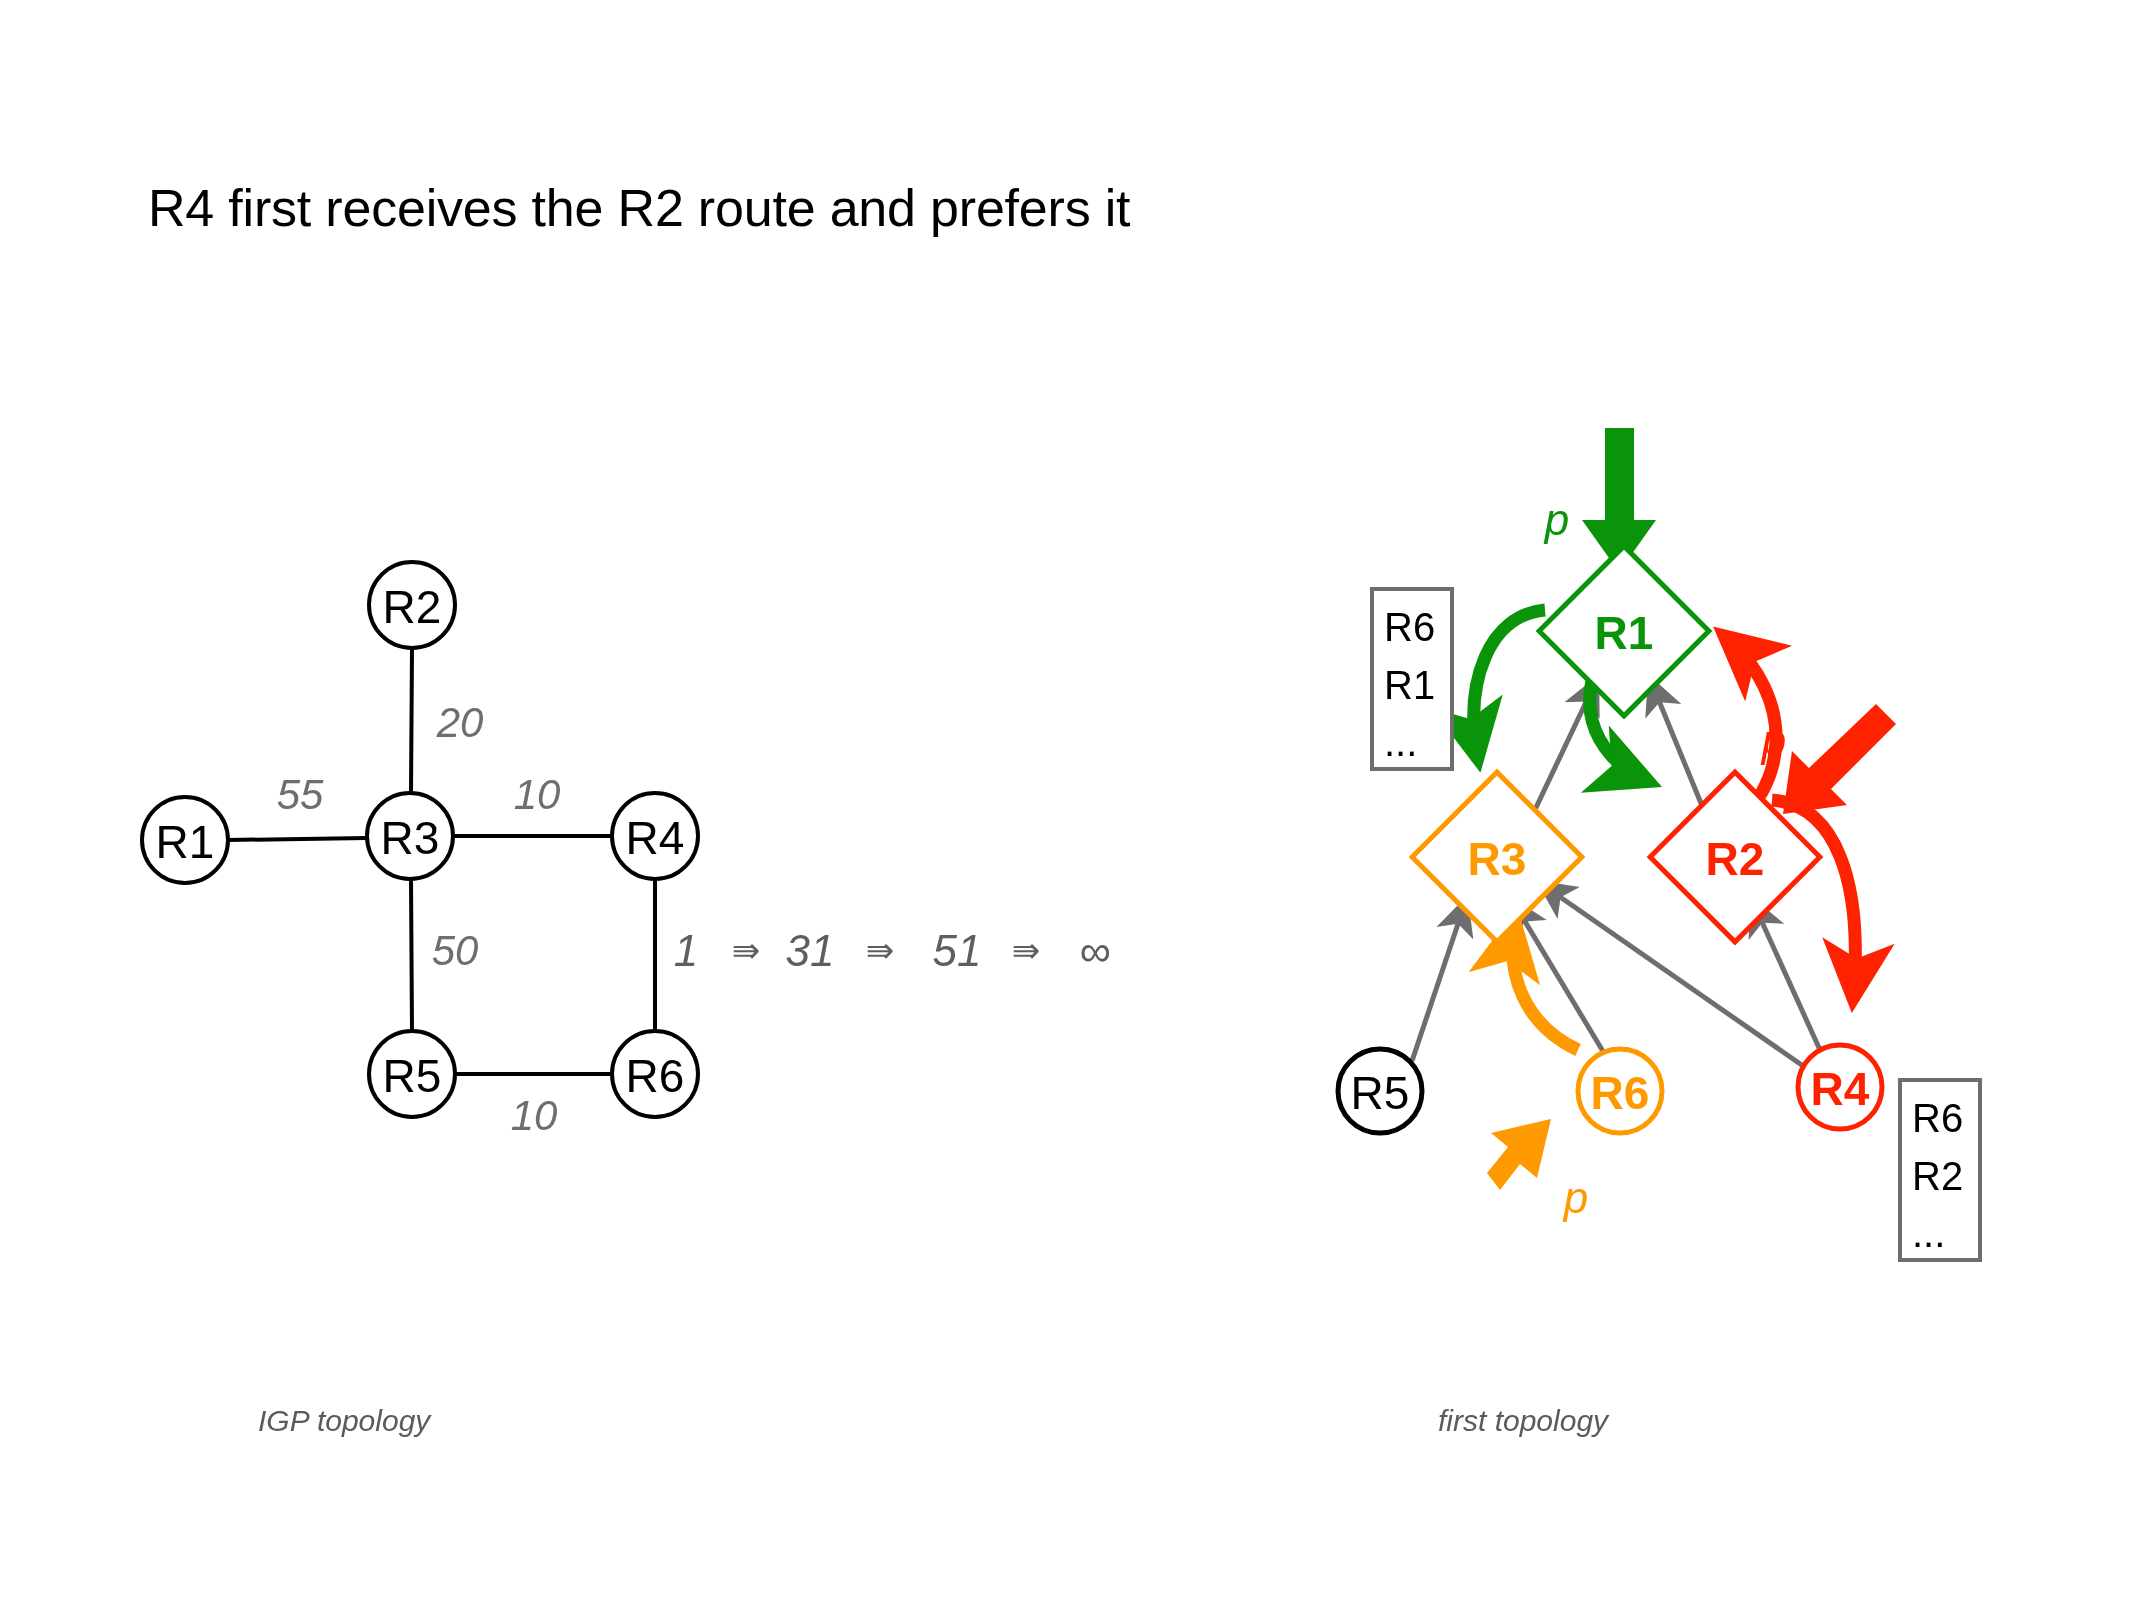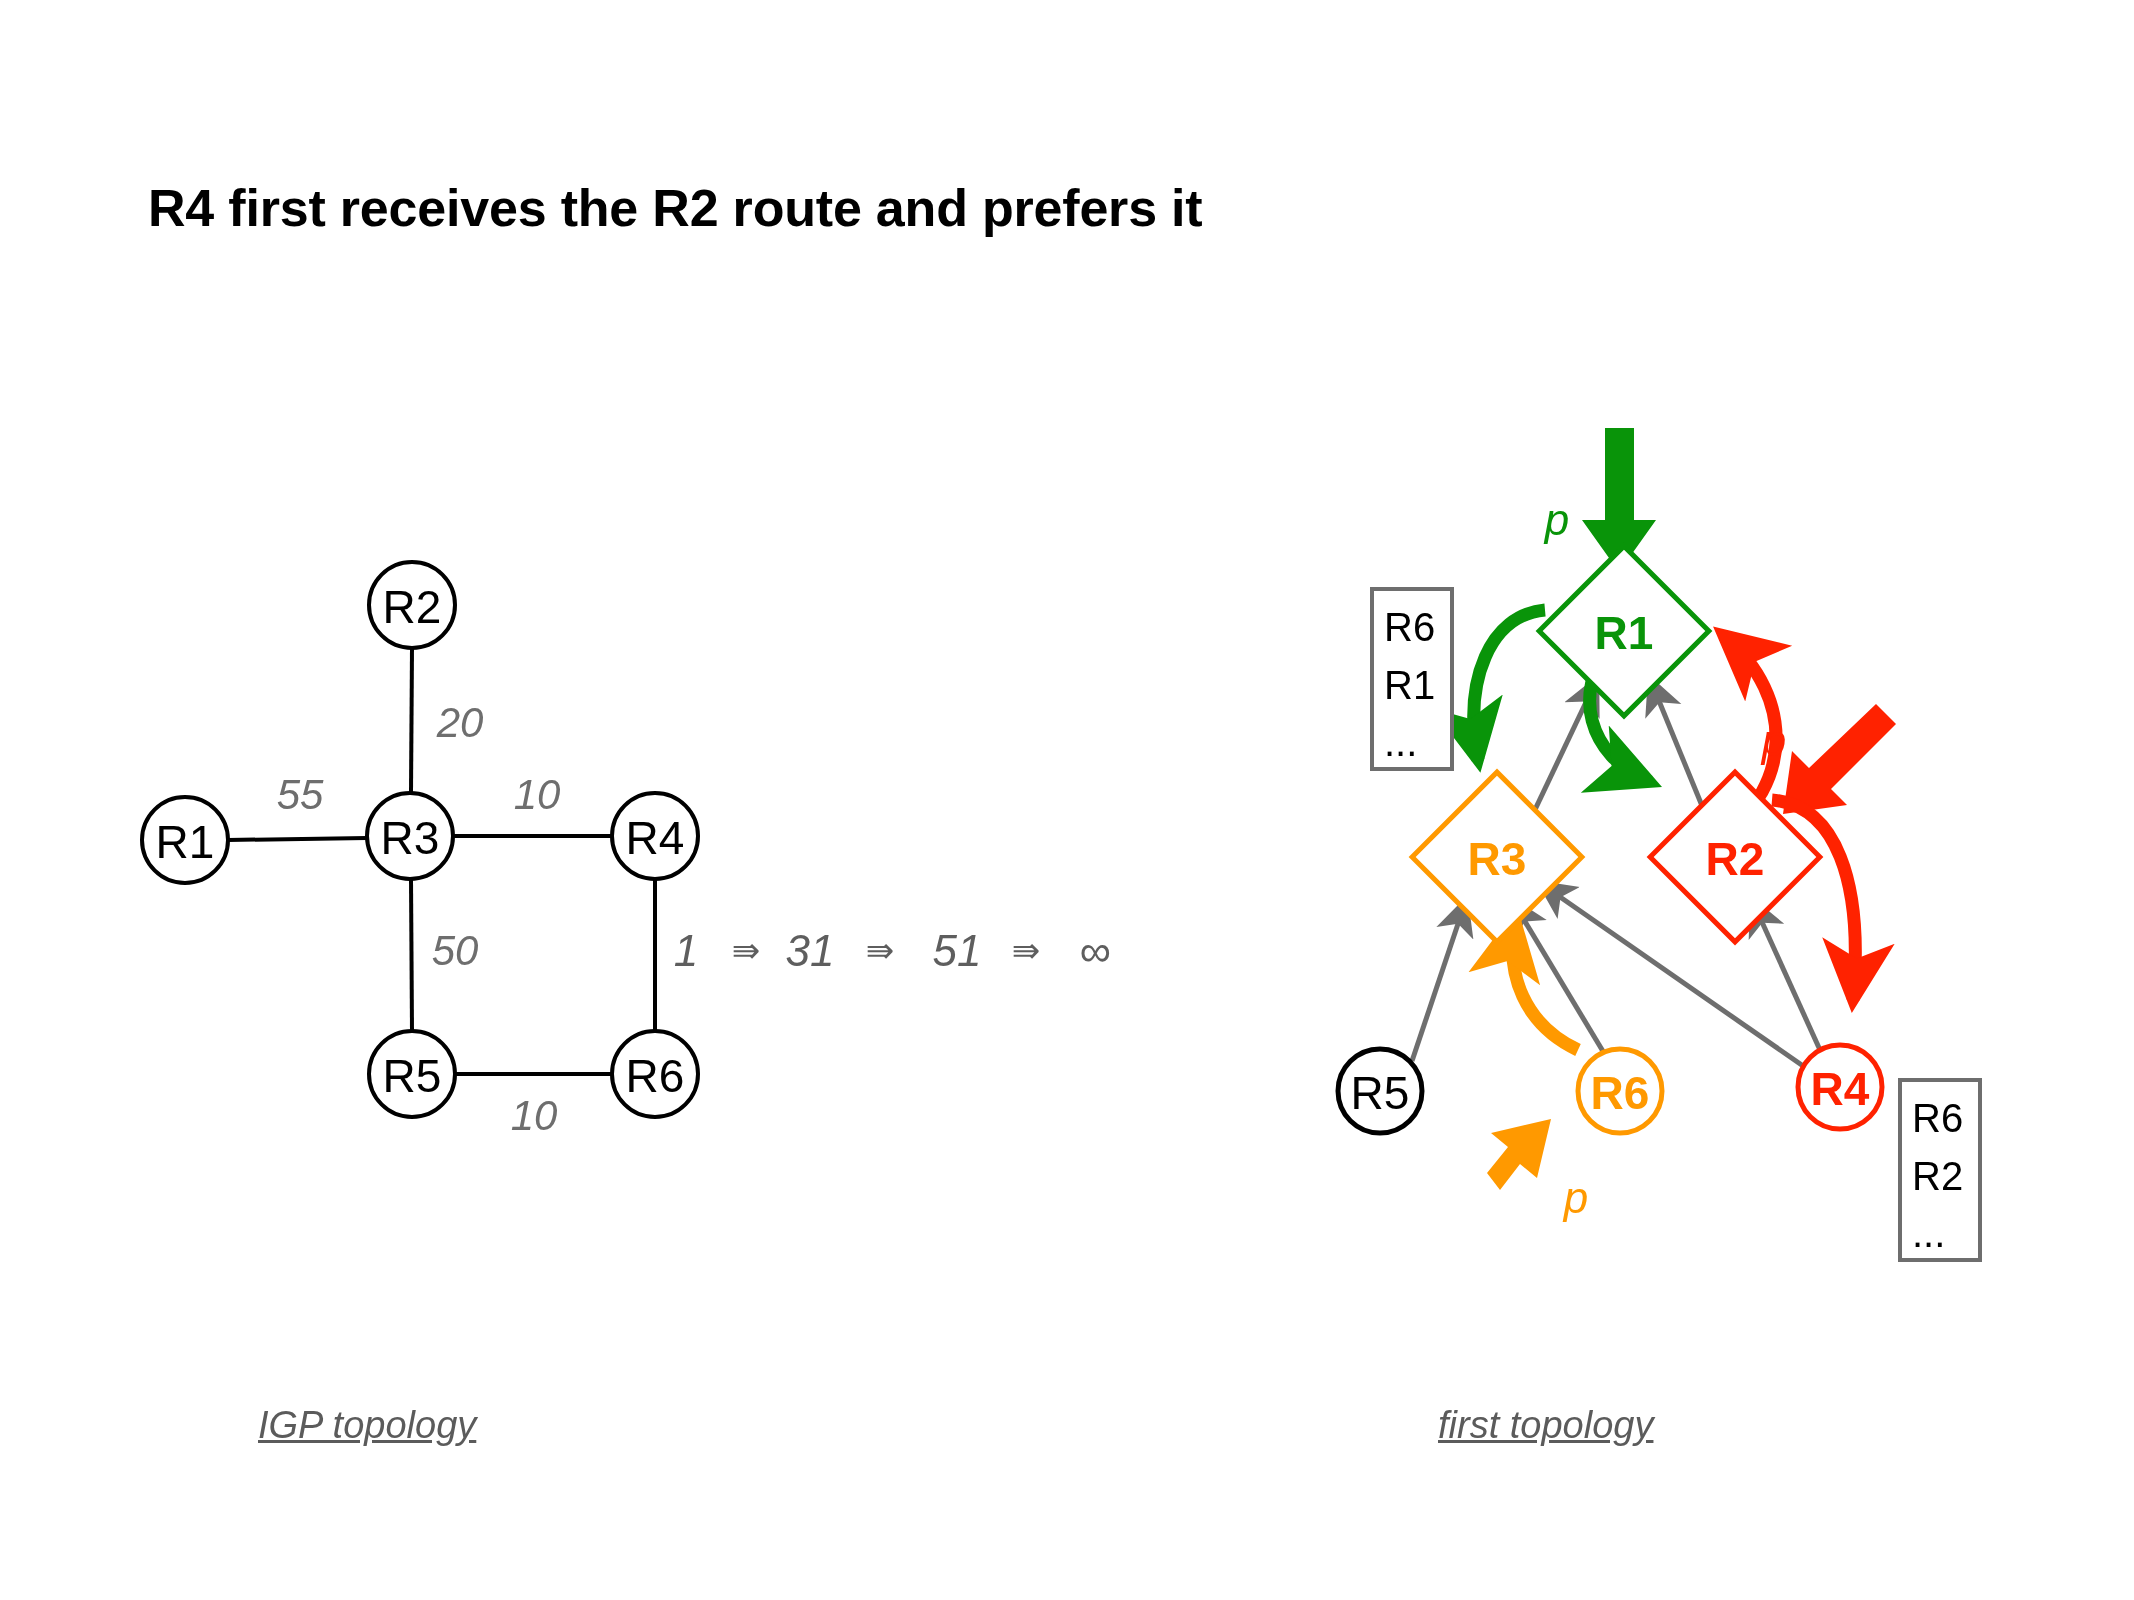--- a/index.html
+++ b/index.html
@@ -17,34 +17,33 @@
   #slide {
     position: absolute;
     inset: 0;
     background: #ffffff;
   }
   #title {
     position: absolute;
     left: 148px;
     top: 178px;
     font-size: 52px;
-    font-weight: 700;
+    font-weight: 400;
     color: #000000;
     letter-spacing: -0.2px;
     white-space: nowrap;
     font-family: "Liberation Sans", sans-serif;
   }
   .caption {
     position: absolute;
-    font-size: 38px;
+    font-size: 30px;
     font-style: italic;
     color: #5b5b5b;
     font-family: "Liberation Sans", sans-serif;
     white-space: nowrap;
-    text-decoration: underline;
   }
   #caption-igp { left: 258px; top: 1404px; }
   #caption-ibgp { left: 1438px; top: 1404px; }
 
   svg.layer {
     position: absolute;
     left: 0;
     top: 0;
     width: 2134px;
     height: 1600px;

